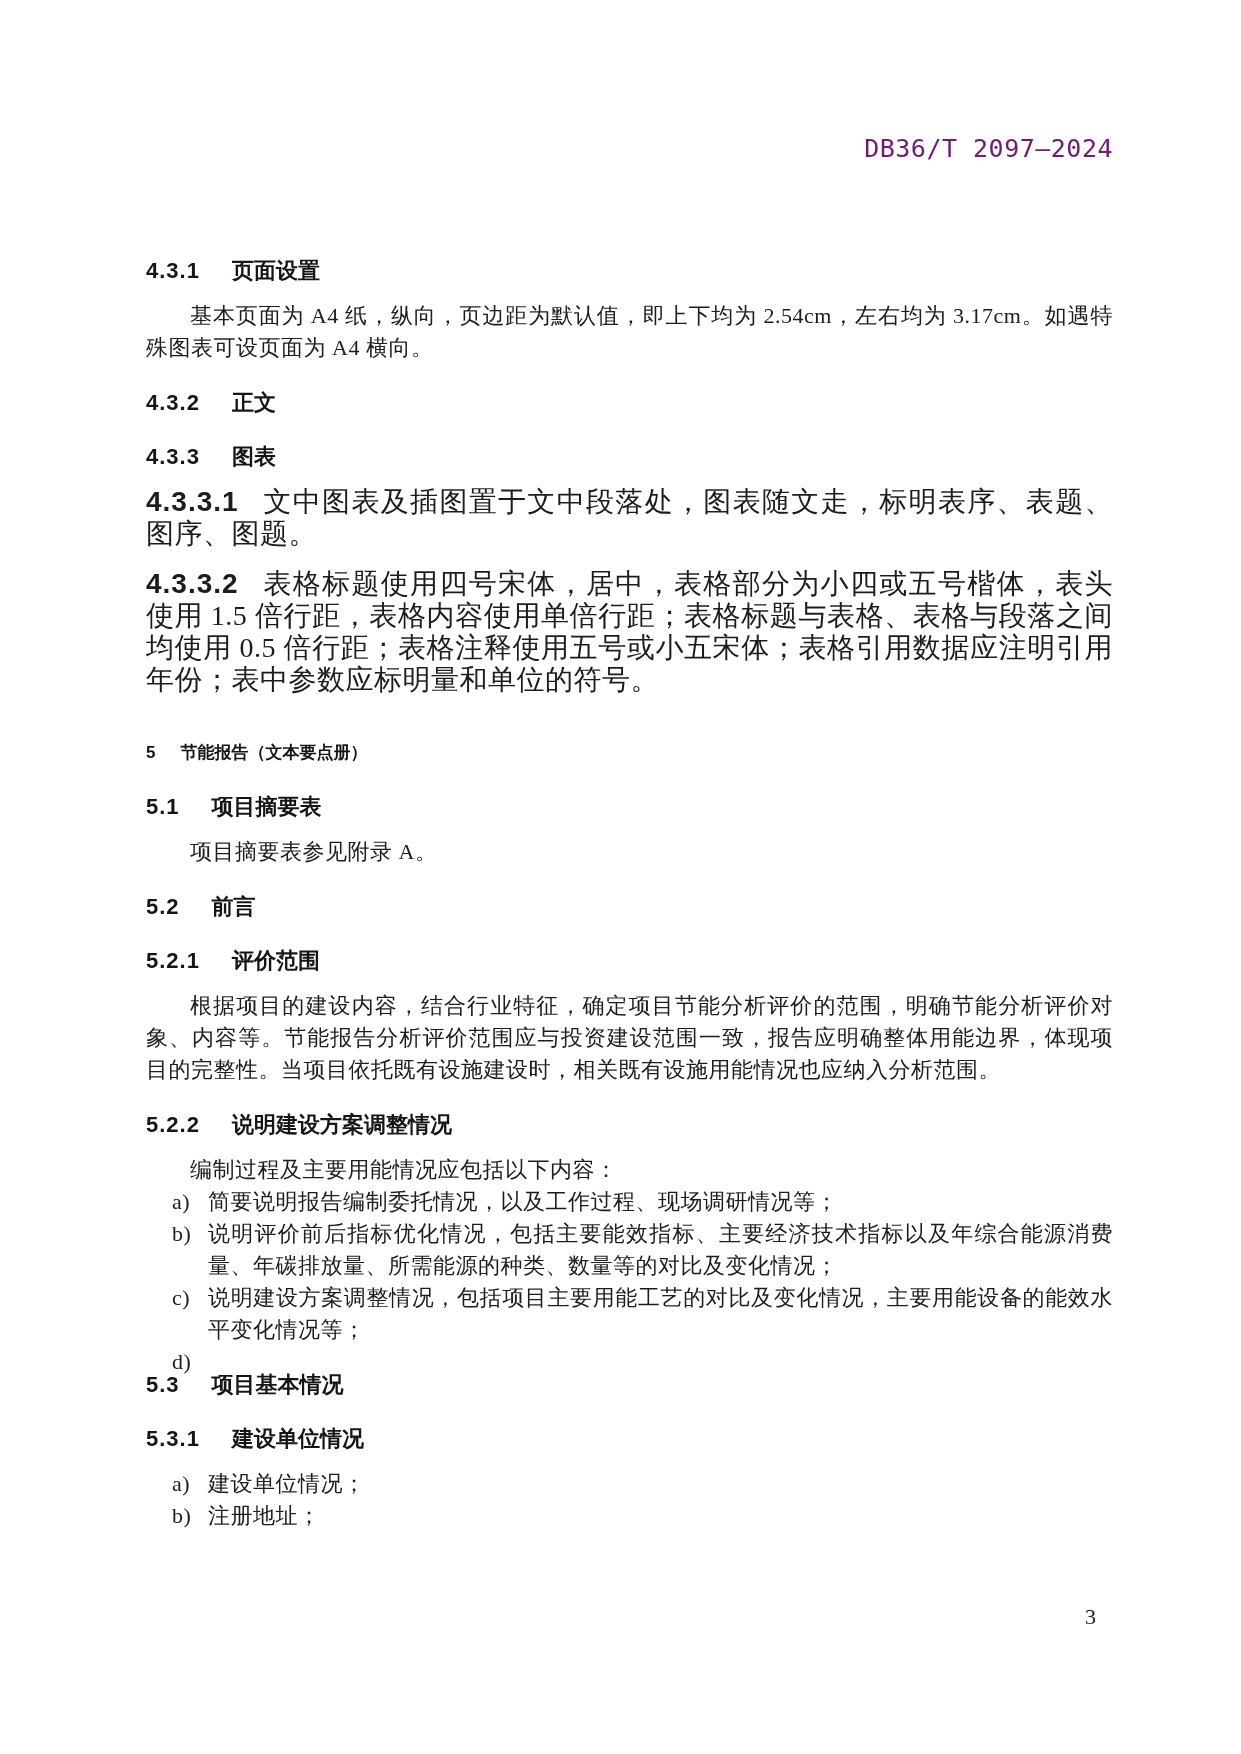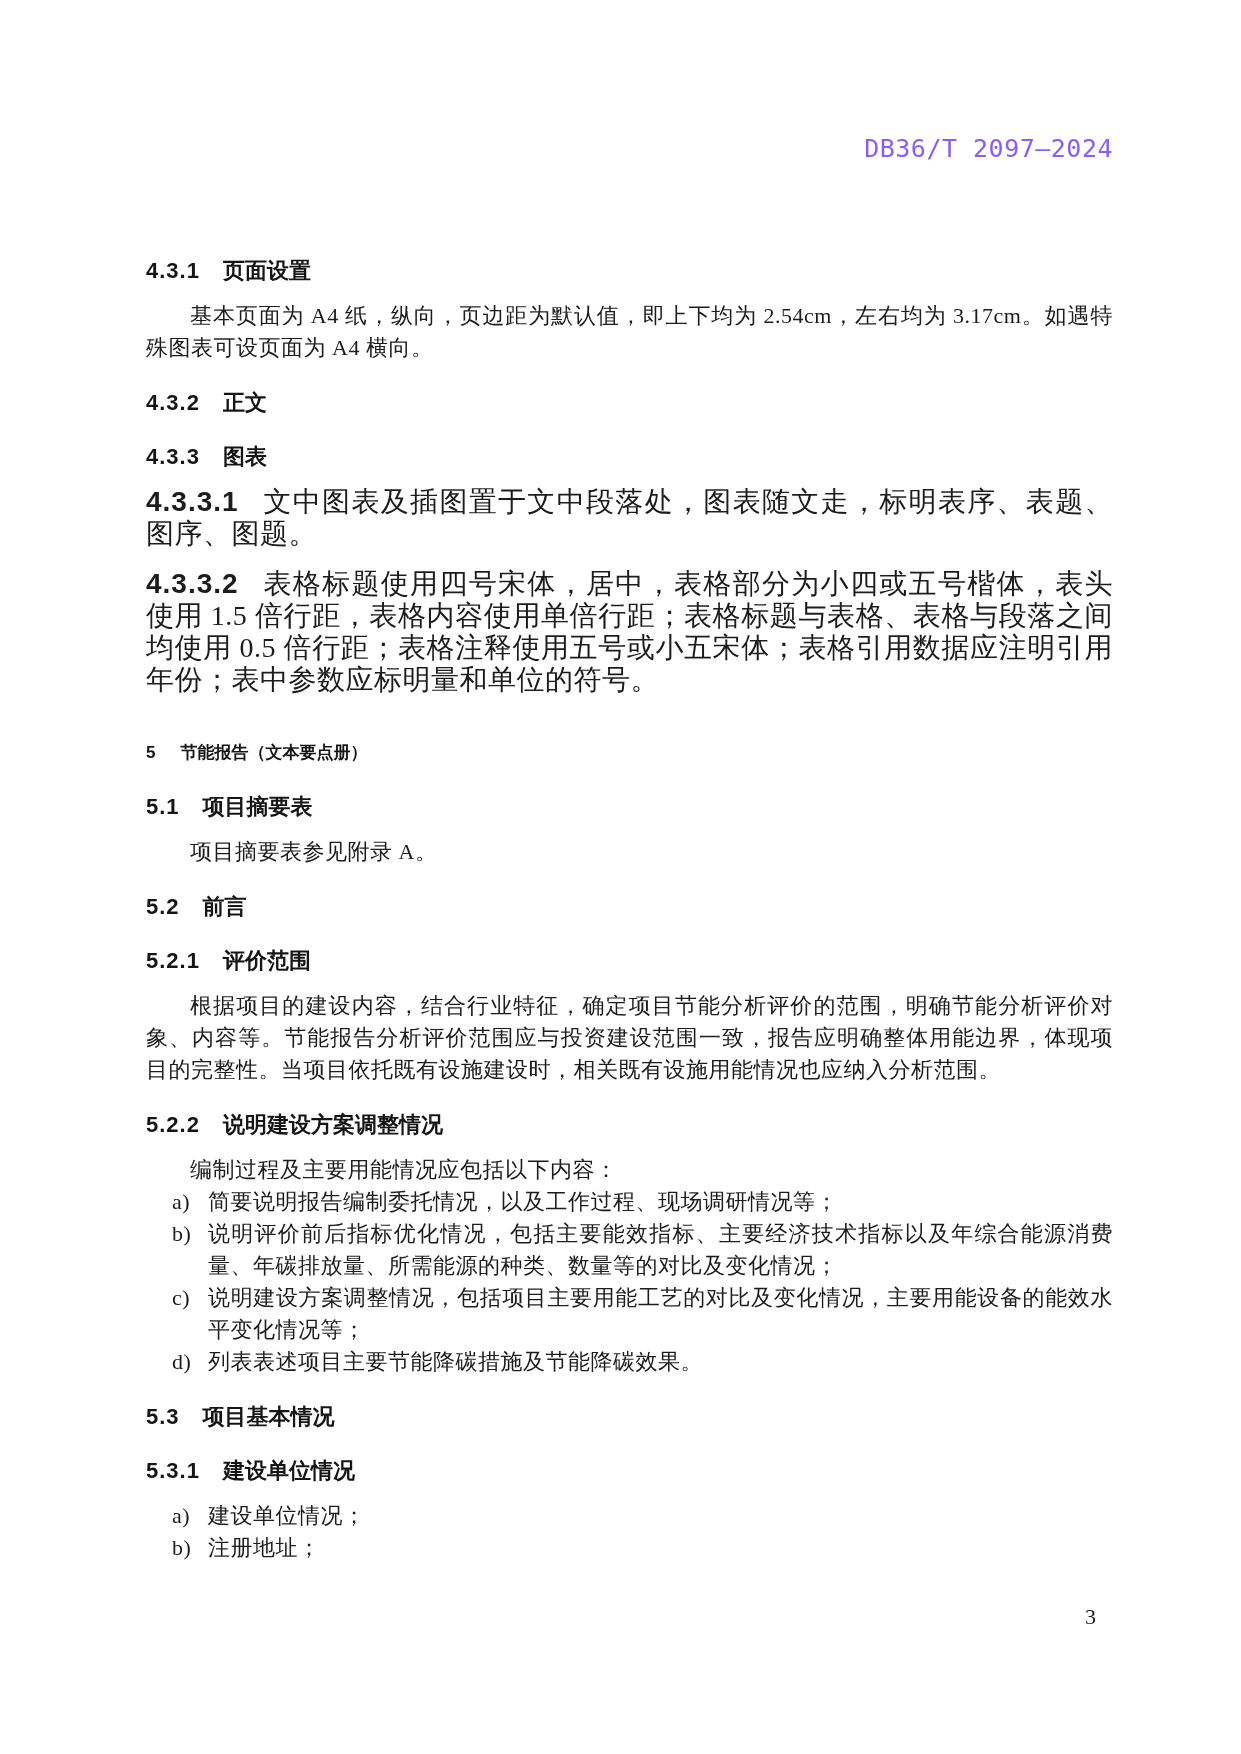--- a/index.html
+++ b/index.html
@@ -14,21 +14,21 @@
   }
   .page-header {
     position: absolute;
     top: 134px;
     left: 146px;
     width: 967px;
     text-align: right;
     font-family: "DejaVu Sans Mono", "Liberation Sans", monospace;
     font-size: 25px;
     letter-spacing: 0.5px;
-    color: #8b5cf6;
+    color: #701a75;
   }
   .content {
     position: absolute;
     top: 256px;
     left: 146px;
     width: 967px;
   }
   .clause-h {
     font-family: "Liberation Sans", "DejaVu Sans", sans-serif;
     font-weight: 700;
@@ -36,21 +36,21 @@
     line-height: 30px;
     margin: 24px 0 14px 0;
     color: #151515;
   }
   .clause-h.first { margin-top: 0; }
   .clause-h.lvl1 {
     font-size: 17px;
     margin-top: 42px;
     margin-bottom: 18px;
   }
-  .clause-h .num { margin-right: 23px; letter-spacing: 1px; }
+  .clause-h .num { margin-right: 32px; letter-spacing: 1px; }
   .clause-h.lvl1 .num { margin-right: 24px; }
   .para {
     font-size: 22px;
     line-height: 32px;
     letter-spacing: 0.5px;
     text-align: justify;
     text-indent: 2em;
     margin: 0;
   }
   .numpara {
@@ -148,21 +148,21 @@
     <div class="list-item">
       <span class="marker">a)</span><span class="li-text">简要说明报告编制委托情况，以及工作过程、现场调研情况等；</span>
     </div>
     <div class="list-item">
       <span class="marker">b)</span><span class="li-text">说明评价前后指标优化情况，包括主要能效指标、主要经济技术指标以及年综合能源消费量、年碳排放量、所需能源的种类、数量等的对比及变化情况；</span>
     </div>
     <div class="list-item">
       <span class="marker">c)</span><span class="li-text">说明建设方案调整情况，包括项目主要用能工艺的对比及变化情况，主要用能设备的能效水平变化情况等；</span>
     </div>
     <div class="list-item">
-      <span class="marker">d)</span><span class="li-text">列表表述项目主要节能降碳措施及节能降碳效果。</span>
+      <span class="marker">d)</span>
     </div>
   </div>
 
   <div class="clause-h">
     <span class="num">5.3</span><span class="t">项目基本情况</span>
   </div>
 
   <div class="clause-h">
     <span class="num">5.3.1</span><span class="t">建设单位情况</span>
   </div>

